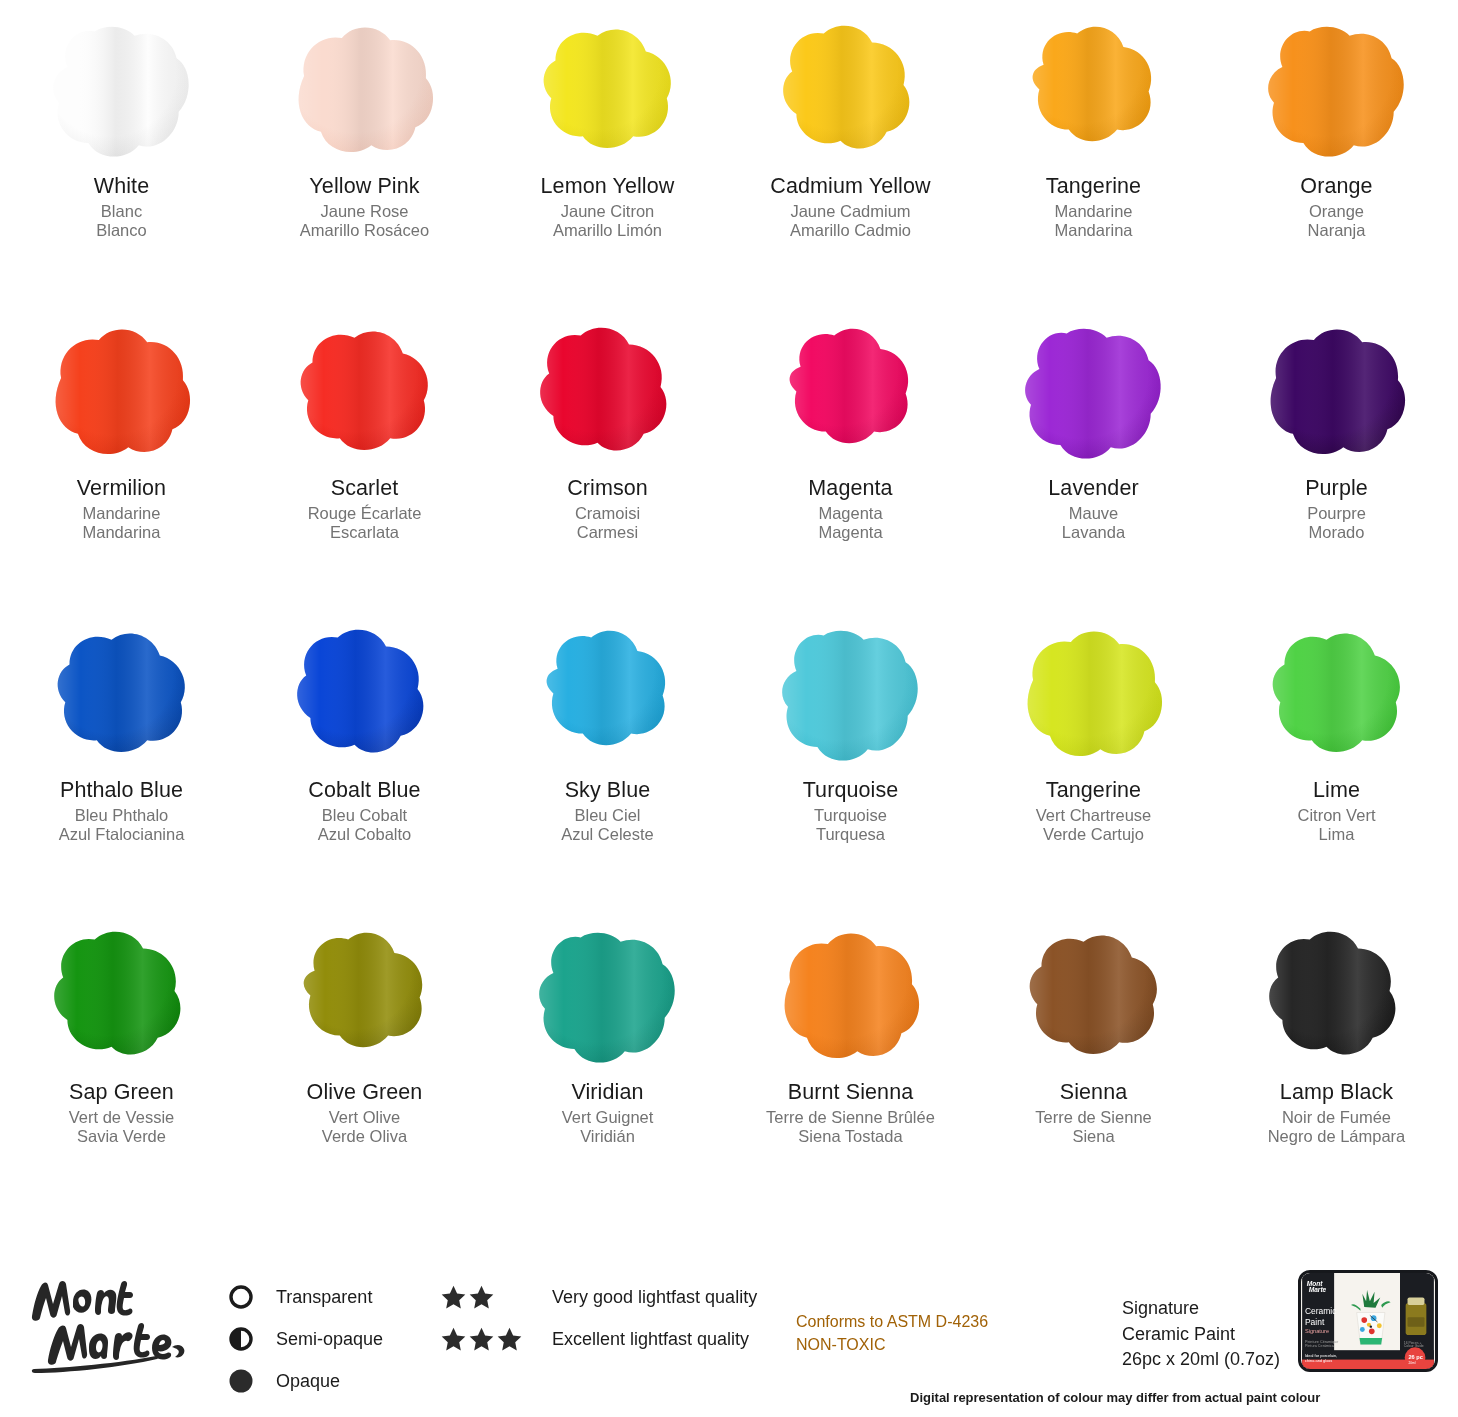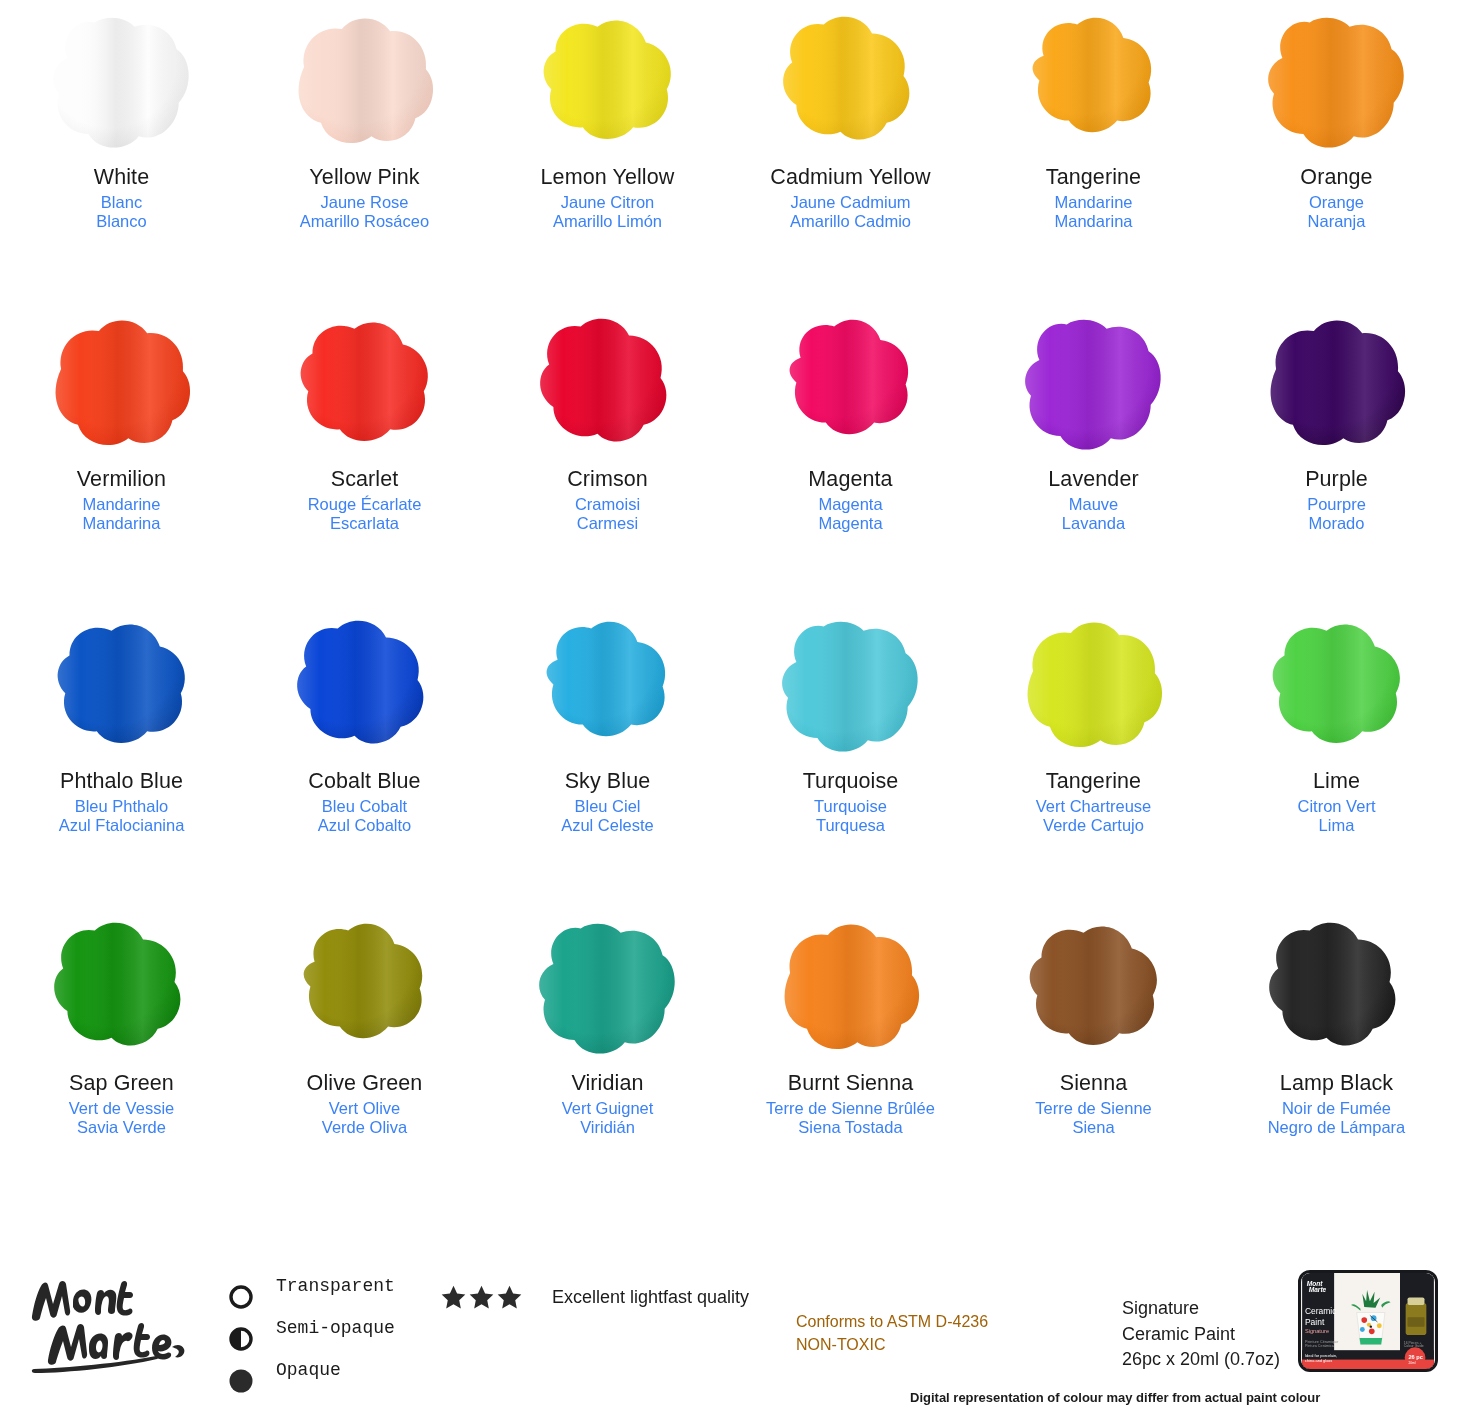--- a/index.html
+++ b/index.html
@@ -17,21 +17,21 @@
   .sheet {
     position: relative;
     width: 1458px;
     height: 1417px;
     background: #ffffff;
   }
 
   
   .grid {
     position: absolute;
-    top: 0;
+    top: 9px;
     left: 0;
     width: 1458px;
     display: grid;
     grid-template-columns: repeat(6, 1fr);
     grid-template-rows: repeat(4, 302px);
     padding-top: 4px;
   }
 
   .cell {
     position: relative;
@@ -69,21 +69,21 @@
     font-weight: 400;
     letter-spacing: 0.1px;
     color: #1b1b1b;
     white-space: nowrap;
     margin-bottom: 5px;
   }
 
   .name-fr, .name-es {
     font-size: 16.5px;
     font-weight: 400;
-    color: #3b82f6;
+    color: #737373;
     white-space: nowrap;
     margin-bottom: 3px;
   }
 
   
   .footer {
     position: absolute;
     left: 0;
     top: 1248px;
     width: 1458px;
@@ -100,22 +100,22 @@
   .logo svg { width: 100%; height: 100%; display: block; }
 
   .opacity-legend {
     position: absolute;
     left: 228px;
     top: 28px;
     width: 200px;
   }
   .legend-row {
     display: flex;
+    align-items: center;
     height: 42px;
-    font-family: Liberation Mono, monospace;
   }
   .legend-row .glyph {
     width: 34px;
     display: flex;
     align-items: center;
     justify-content: flex-start;
   }
   .legend-row .glyph svg { display: block; }
   .legend-row .ltext {
     font-size: 18px;
@@ -941,20 +941,31 @@
         <span class="glyph">
           <svg width="26" height="26" viewBox="0 0 26 26">
             <circle cx="13" cy="13" r="11.5" fill="#2b2b2b"></circle>
           </svg>
         </span>
         <span class="ltext">Opaque</span>
       </div>
     </div>
 
     <div class="star-legend">
+      <div class="star-row">
+        <span class="stars">
+          <svg width="27" height="27" viewBox="0 0 24 24">
+              <path d="M12 1.6l3.2 6.9 7.3.9-5.4 5 1.4 7.3L12 18.1 5.5 21.7l1.4-7.3-5.4-5 7.3-.9z" fill="#2b2b2b"></path>
+            </svg>
+          <svg width="27" height="27" viewBox="0 0 24 24">
+              <path d="M12 1.6l3.2 6.9 7.3.9-5.4 5 1.4 7.3L12 18.1 5.5 21.7l1.4-7.3-5.4-5 7.3-.9z" fill="#2b2b2b"></path>
+            </svg>
+        </span>
+        <span class="stext">Very good lightfast quality</span>
+      </div>
       <div class="star-row">
         <span class="stars">
           <svg width="27" height="27" viewBox="0 0 24 24">
               <path d="M12 1.6l3.2 6.9 7.3.9-5.4 5 1.4 7.3L12 18.1 5.5 21.7l1.4-7.3-5.4-5 7.3-.9z" fill="#2b2b2b"></path>
             </svg>
           <svg width="27" height="27" viewBox="0 0 24 24">
               <path d="M12 1.6l3.2 6.9 7.3.9-5.4 5 1.4 7.3L12 18.1 5.5 21.7l1.4-7.3-5.4-5 7.3-.9z" fill="#2b2b2b"></path>
             </svg>
           <svg width="27" height="27" viewBox="0 0 24 24">
               <path d="M12 1.6l3.2 6.9 7.3.9-5.4 5 1.4 7.3L12 18.1 5.5 21.7l1.4-7.3-5.4-5 7.3-.9z" fill="#2b2b2b"></path>

